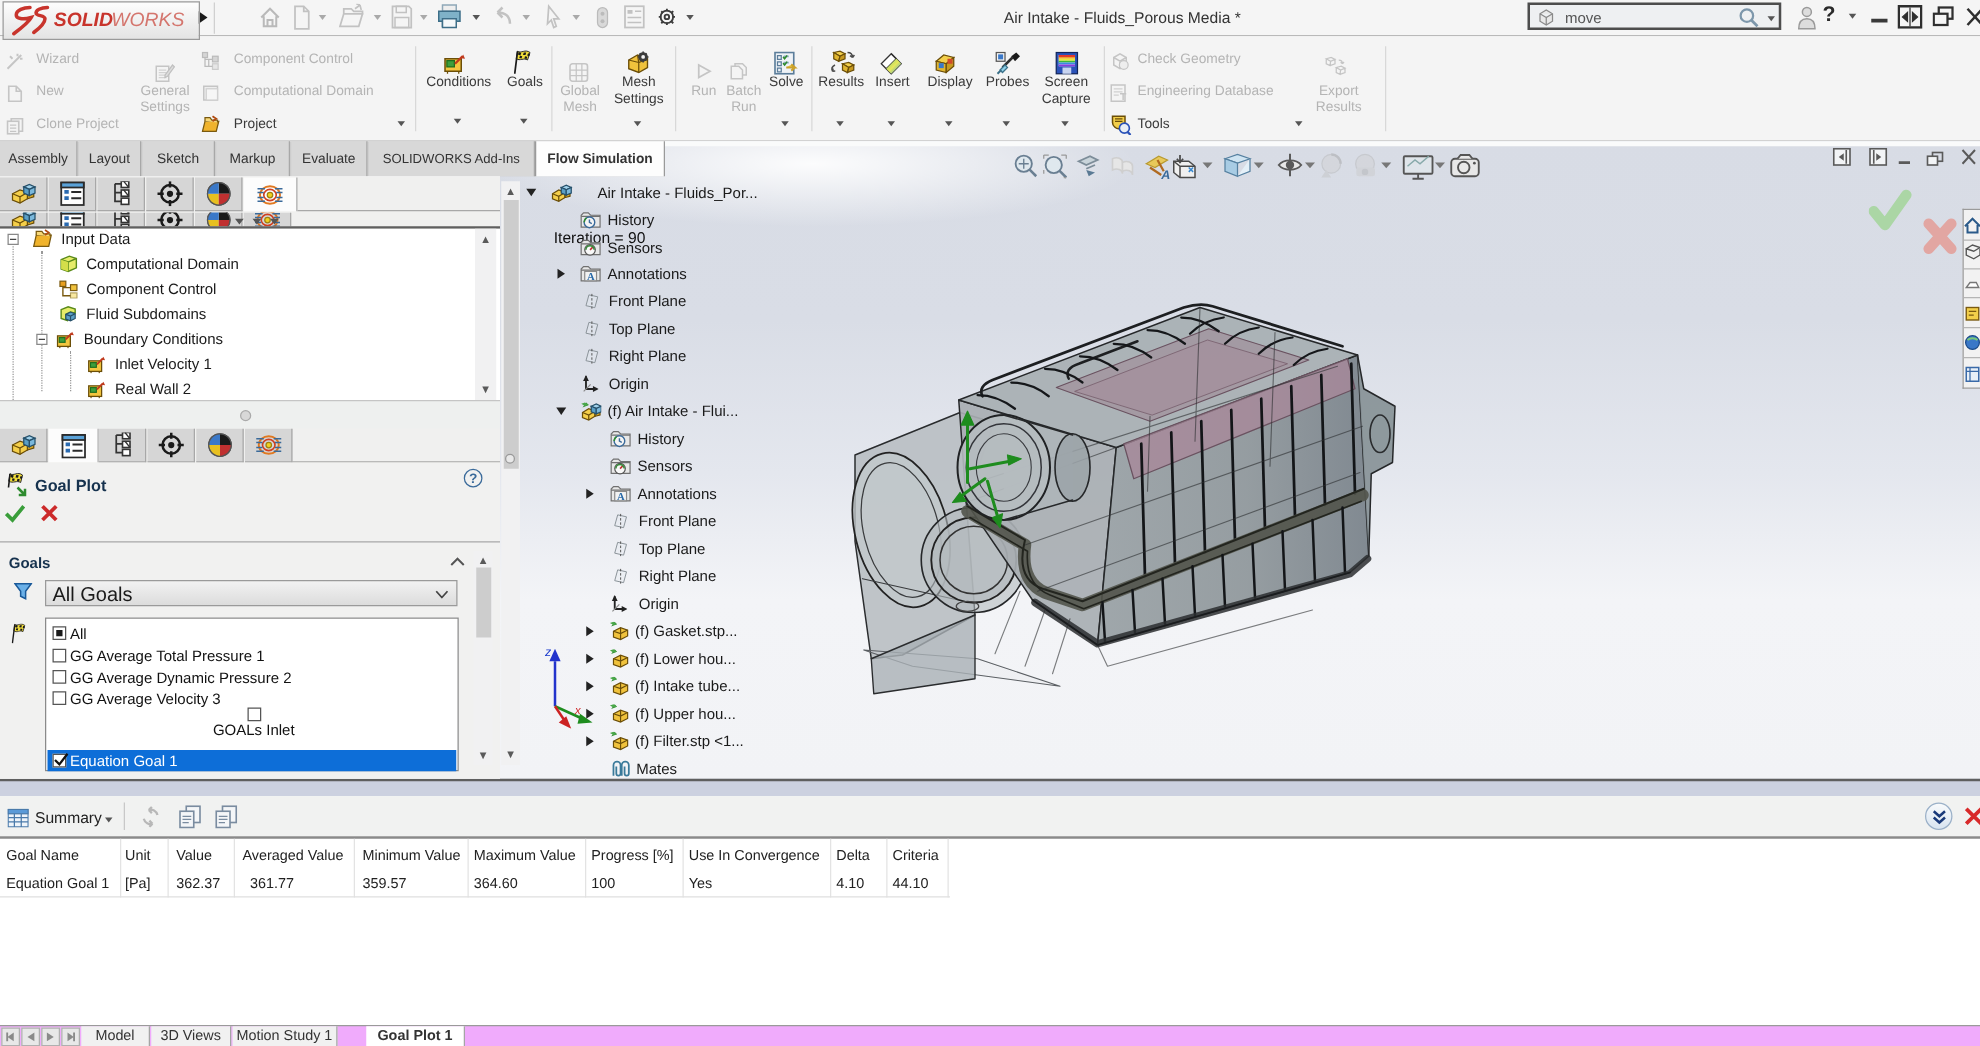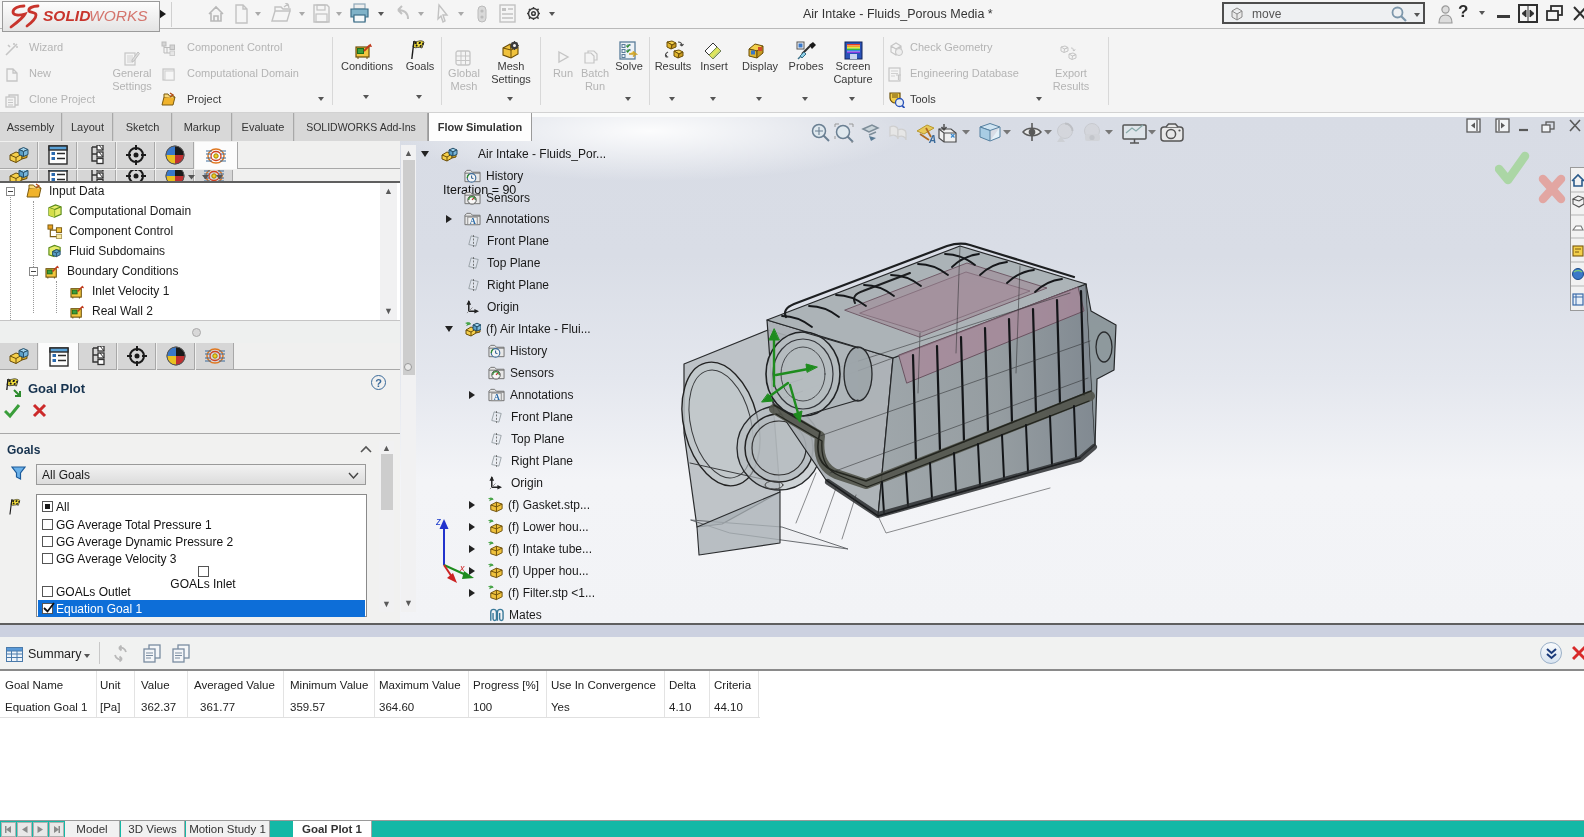--- a/index.html
+++ b/index.html
@@ -53,21 +53,21 @@
 .glrow{position:absolute;left:1px;height:17px;display:flex;align-items:center;font-size:12px;color:#111;width:327px;}
 .cb{width:11px;height:11px;border:1px solid #555;background:#fff;margin-left:4px;flex:0 0 auto;position:relative;}
 .glrow .txt{margin-left:3px;}
 
 #band{position:absolute;left:0;top:623px;width:1584px;height:14px;background:#ccd1e0;border-top:2px solid #5f5f5f;}
 #sumbar{position:absolute;left:0;top:637px;width:1584px;height:32px;background:#f1f2f1;}
 #gtable{position:absolute;left:0;top:669px;width:1584px;height:47px;background:#fff;border-top:2px solid #8a8a8a;}
 .th{position:absolute;top:8px;font-size:11.5px;color:#222;white-space:nowrap;}
 .td{position:absolute;top:30px;font-size:11.5px;color:#222;white-space:nowrap;}
 .tcol{position:absolute;top:0;width:1px;height:47px;background:#e3e3e3;}
-#bottombar{position:absolute;left:0;top:820px;width:1584px;height:17px;background:#14b8a6;border-top:1px solid #9a9a9a;}
+#bottombar{position:absolute;left:0;top:820px;width:1584px;height:17px;background:#f0abfc;border-top:1px solid #9a9a9a;}
 .btab{position:absolute;top:0;height:17px;font-size:11.5px;line-height:16px;color:#333;text-align:center;border-right:1px solid #a5a5a5;background:#f1f1f1;}
 .navbtn{position:absolute;top:1px;width:15px;height:15px;background:#e8e8e8;border:1px solid #b0b0b0;color:#666;font-size:8px;line-height:13px;text-align:center;}
 </style>
 </head>
 <body>
 <div id="app">
 <svg width="0" height="0" style="position:absolute">
  <defs>
   <symbol id="sym-asm" viewBox="0 0 18 17">
    <path d="M2 9 L7 6 L12 8 L12 12 L7 15 L2 13 Z" fill="#f5cf4a" stroke="#6b4e08"></path>
@@ -1059,21 +1059,21 @@
   </svg>
   <div class="abs" style="left:0;top:63px;width:400px;height:1px;background:#a8a8a8;"></div>
   <div class="abs" style="left:7px;top:73px;font-size:12px;font-weight:bold;color:#16324e;">Goals</div>
   <svg class="abs" style="left:360px;top:75px" width="12" height="8" viewBox="0 0 12 8">
           <path d="M1 7 L6 2 L11 7" fill="none" stroke="#555" stroke-width="1.6"></path>
         </svg>
   <svg class="abs" style="left:11px;top:96px" width="15" height="15" viewBox="0 0 15 15">
    <path d="M1 1 H14 L9.5 7 V13 L5.5 11 V7 Z" fill="#6ab0e8" stroke="#1a5a9a" stroke-width="1.2"></path>
   </svg>
   <div class="abs" style="left:36px;top:94px;width:330px;height:21px;background:linear-gradient(180deg,#f2f2f2,#dcdcdc);border:1px solid #9a9a9a;">
-   <div class="abs" style="left:5px;top:3px;font-size:12px;color:#1a1a1a;">All Goals</div>
+   <div class="abs" style="left:5px;top:3px;font-size:16px;color:#1a1a1a;">All Goals</div>
    <svg class="abs" style="right:6px;top:7px" width="11" height="7" viewBox="0 0 11 7">
             <path d="M1 1 L5.5 6 L10 1" fill="none" stroke="#444" stroke-width="1.4"></path>
           </svg>
   </div>
   <svg class="abs" style="left:9px;top:128px" width="15" height="18" viewBox="0 0 16 18">
           <use href="#sym-flag"></use>
         </svg>
 
   <div class="abs" style="left:36px;top:124px;width:331px;height:123px;background:#fff;border:1px solid #8a8a8a;">
    <div class="glrow" style="top:3px;">
@@ -1090,24 +1090,20 @@
             <div class="cb"></div>
             <span class="txt">GG Average Dynamic Pressure 2</span>
           </div>
    <div class="glrow" style="top:55px;">
             <div class="cb"></div>
             <span class="txt">GG Average Velocity 3</span>
           </div>
    <div class="glrow" style="top:71px;flex-direction:column;">
             <div class="cb"></div>
             <span class="txt">GOALs Inlet</span>
-          </div>
-   <div class="glrow" style="top:88px;">
-            <div class="cb"></div>
-            <span class="txt">GOALs Outlet</span>
           </div>
    <div class="glrow" style="top:105px;background:#0d6ed8;color:#fff;">
             <div class="cb">
               <svg class="abs" style="left:0;top:-2px" width="12" height="12" viewBox="0 0 12 12">
                 <path d="M1 6 L4.5 9.5 L11 1" fill="none" stroke="#111" stroke-width="1.8"></path>
               </svg>
             </div>
             <span class="txt" style="color:#fff">Equation Goal 1</span>
           </div>
   </div>

